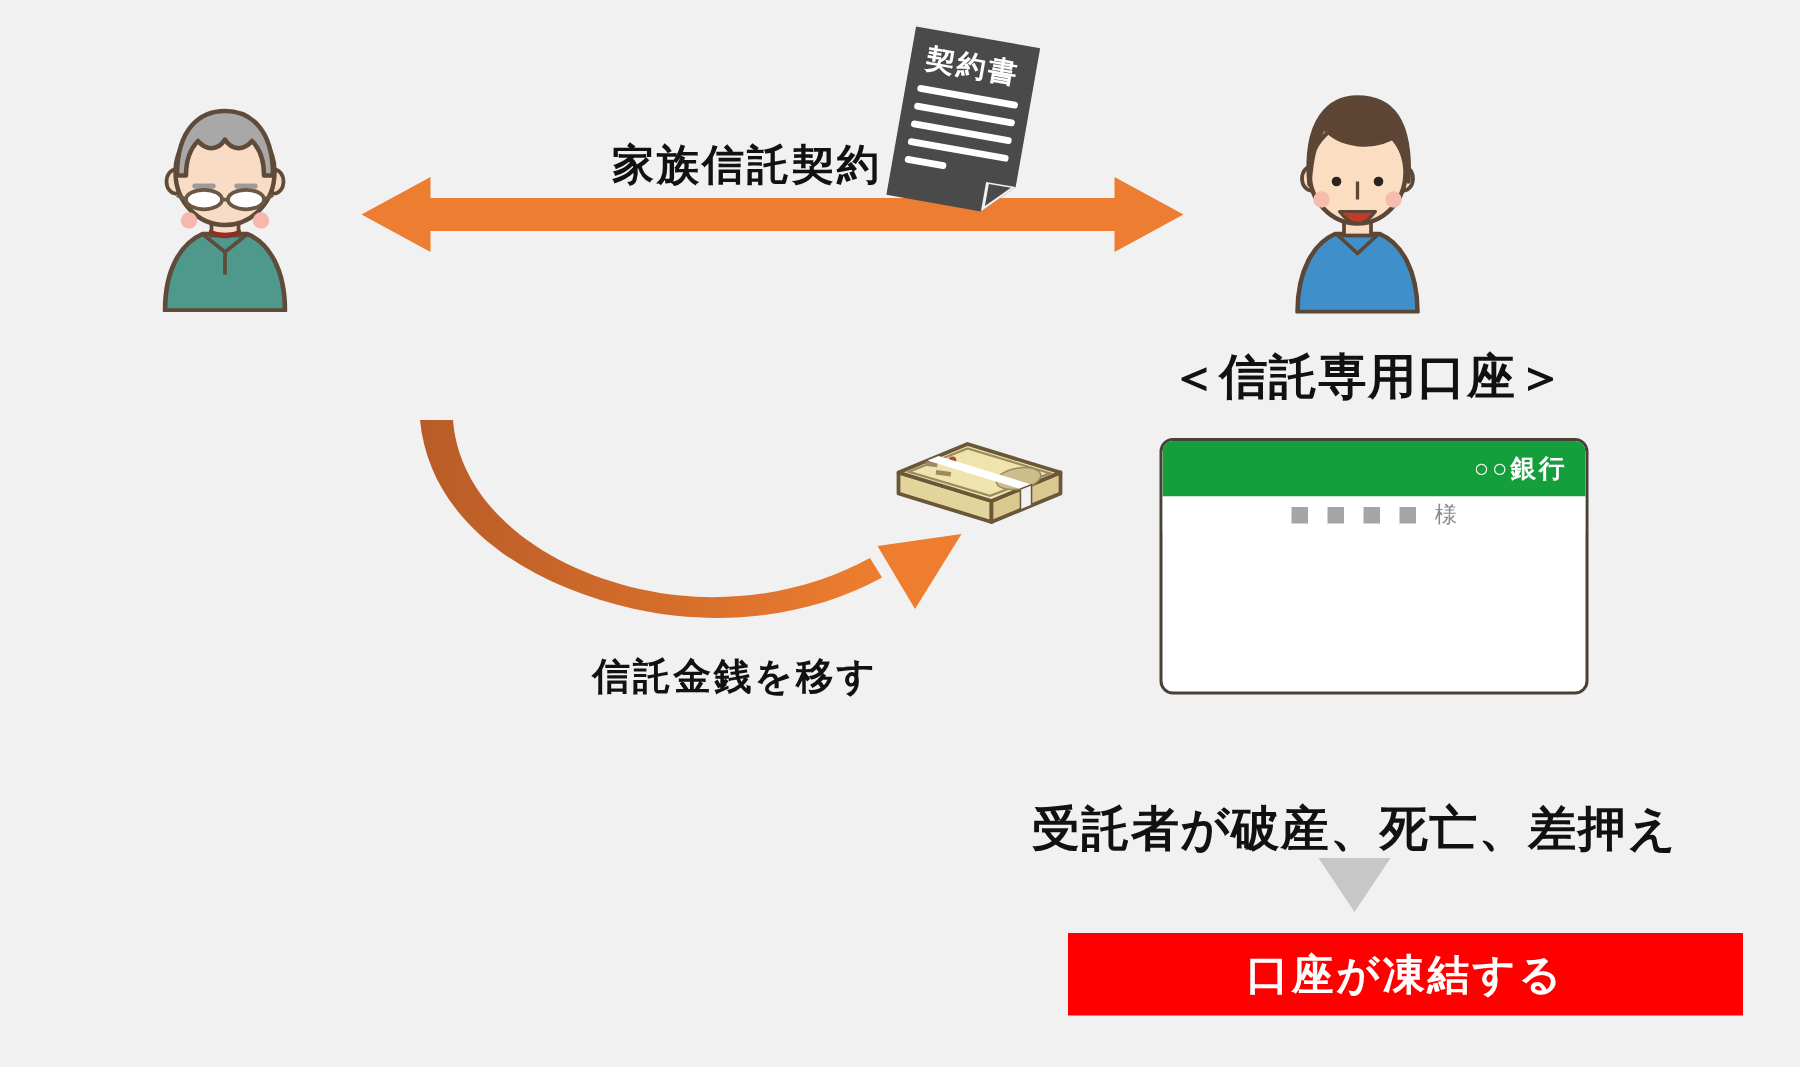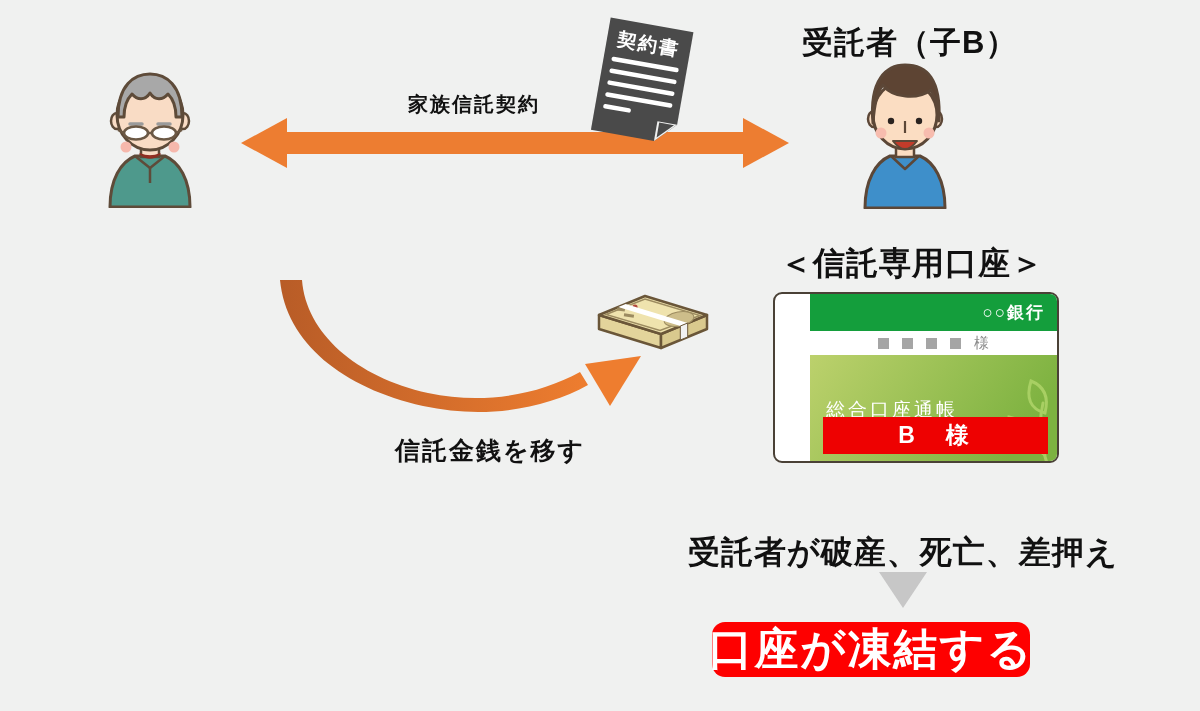--- a/index.html
+++ b/index.html
@@ -6,21 +6,21 @@
   #canvas{
     position:relative;
     width:1200px;height:711px;
     background:var(--background,#F0F1F0);
     font-family:"Liberation Sans",sans-serif;
     color:var(--text,#111);
     overflow:hidden;
   }
   .abs{position:absolute;}
   .role-title{font-size:31px;font-weight:bold;letter-spacing:1px;white-space:nowrap;}
-  .arrow-label{font-size:20px;font-weight:bold;letter-spacing:2px;white-space:nowrap;}
+  .arrow-label{font-size:28px;font-weight:bold;letter-spacing:2px;white-space:nowrap;}
   .transfer-label{font-size:25px;font-weight:bold;letter-spacing:2px;white-space:nowrap;}
   .account-heading{font-size:32px;font-weight:bold;letter-spacing:1px;white-space:nowrap;}
   .condition-text{font-size:32px;font-weight:bold;letter-spacing:1px;white-space:nowrap;}
 
   .contract-doc{transform:rotate(10deg);}
 
   
   .bankbook{
     width:286px;height:171px;
     border:2px solid #4A4136;border-radius:9px;
@@ -43,33 +43,32 @@
   }
   .bb-leaves{position:absolute;right:-8px;top:18px;}
 
   .down-triangle{
     width:0;height:0;
     border-left:24px solid transparent;
     border-right:24px solid transparent;
     border-top:36px solid var(--triangle-gray,#C7C7C7);
   }
   .banner{
-    width:318px;height:55px;
+    width:450px;height:55px;
     background:var(--banner-red,#FE0000);
-    color:#fff;font-size:44px;font-weight:bold;letter-spacing:2px;
-    display:flex;align-items:center;justify-content:center;white-space:nowrap;border-radius:13px;
+    color:#fff;font-size:28px;font-weight:bold;letter-spacing:2px;
+    display:flex;align-items:center;justify-content:center;white-space:nowrap;
   }
 </style>
 </head>
 <body>
 
 <div id="canvas">
 
 
-  <div class="abs role-title" style="left:802px;top:22px;">受託者（子B）</div>
 
   <svg class="abs" style="left:94px;top:63px;" width="112" height="145" viewBox="0 0 112 145" aria-hidden="true">
     <path d="M16,144 C16,116 27,99 41,93 L71,93 C85,99 96,116 96,144 Z" fill="#4E998C" stroke="#5E4B39" stroke-width="3" stroke-linejoin="round"></path>
     <rect x="47" y="78" width="18" height="16" fill="#F9DCC5" stroke="#5E4B39" stroke-width="2.5"></rect>
     <path d="M41,93 L56,105 L71,93" fill="none" stroke="#5E4B39" stroke-width="2.5" stroke-linejoin="round"></path>
     <line x1="56" y1="105" x2="56" y2="120" stroke="#5E4B39" stroke-width="2.5"></line>
     <ellipse cx="23" cy="58" rx="6" ry="8" fill="#F9DCC5" stroke="#5E4B39" stroke-width="2.5"></ellipse>
     <ellipse cx="89" cy="58" rx="6" ry="8" fill="#F9DCC5" stroke="#5E4B39" stroke-width="2.5"></ellipse>
     <ellipse cx="56" cy="52" rx="33" ry="35" fill="#F9DCC5" stroke="#5E4B39" stroke-width="3"></ellipse>
     <path d="M24,54 C24,22 40,11 56,11 C72,11 88,22 88,54 L82,54 C82,44 79,36 74,31 C69,37 61,38 56,30 C51,38 43,37 38,31 C33,36 30,44 30,54 Z" fill="#A8A8A8" stroke="#5E4B39" stroke-width="3" stroke-linejoin="round"></path>
@@ -140,44 +139,32 @@
     <ellipse cx="88" cy="30" rx="15" ry="7" fill="#CDBD8A" stroke="#9C8B60" stroke-width="1" transform="rotate(-10 88 30)"></ellipse>
     <circle cx="44" cy="18" r="2.6" fill="#B2473B"></circle>
     <rect x="26" y="19" width="8" height="3" fill="#9C8B60" transform="rotate(8 30 20)"></rect>
     <rect x="33" y="25" width="10" height="3" fill="#9C8B60" transform="rotate(8 38 26)"></rect>
     <polygon points="27.3,18 34.7,15 96.7,34 89.3,37" fill="#FFFFFF"></polygon>
     <polygon points="89.3,37 96.7,34 96.7,48 89.3,51" fill="#F1F1F1" stroke="#6A5638" stroke-width="1"></polygon>
   </svg>
 
   <div class="abs transfer-label" style="left:395px;top:434px;">信託金銭を移す</div>
 
-  <div class="abs account-heading" style="left:780px;top:242px;">＜信託専用口座＞</div>
+  <div class="abs account-heading" style="left:780px;top:230px;">＜信託専用口座＞</div>
 
-  <div class="abs bankbook" style="left:773px;top:292px;padding-left:35px;">
+  <div class="abs bankbook" style="left:773px;top:292px;">
     <div class="bb-top">
       <span class="bb-bank">○○銀行</span>
     </div>
     <div class="bb-name-row">
       <span class="bb-sq"></span>
       <span class="bb-sq"></span>
       <span class="bb-sq"></span>
       <span class="bb-sq"></span>
       <span class="bb-sama">様</span>
-    </div>
-    <div class="bb-body">
-      <svg class="bb-leaves" width="92" height="100" viewBox="0 0 92 100" aria-hidden="true">
-        <g fill="none" style="stroke:var(--leaf-green,#A8CF63)" stroke-width="3" stroke-linecap="round">
-          <path d="M58,8 Q78,16 72,40 Q50,34 58,8 Z"></path>
-          <path d="M36,44 Q58,48 54,70 Q34,66 36,44 Z"></path>
-          <path d="M78,100 Q62,64 70,30"></path>
-          <path d="M52,62 Q62,76 72,82"></path>
-        </g>
-      </svg>
-      <div class="bb-title">総合口座通帳</div>
-      <div class="bb-holder">B　様</div>
     </div>
   </div>
 
   <div class="abs condition-text" style="left:688px;top:503px;margin-top:28px;">受託者が破産、死亡、差押え</div>
 
   <div class="abs down-triangle" style="left:879px;top:572px;"></div>
 
   <div class="abs banner" style="left:712px;top:622px;">口座が凍結する</div>
 
 </div>

